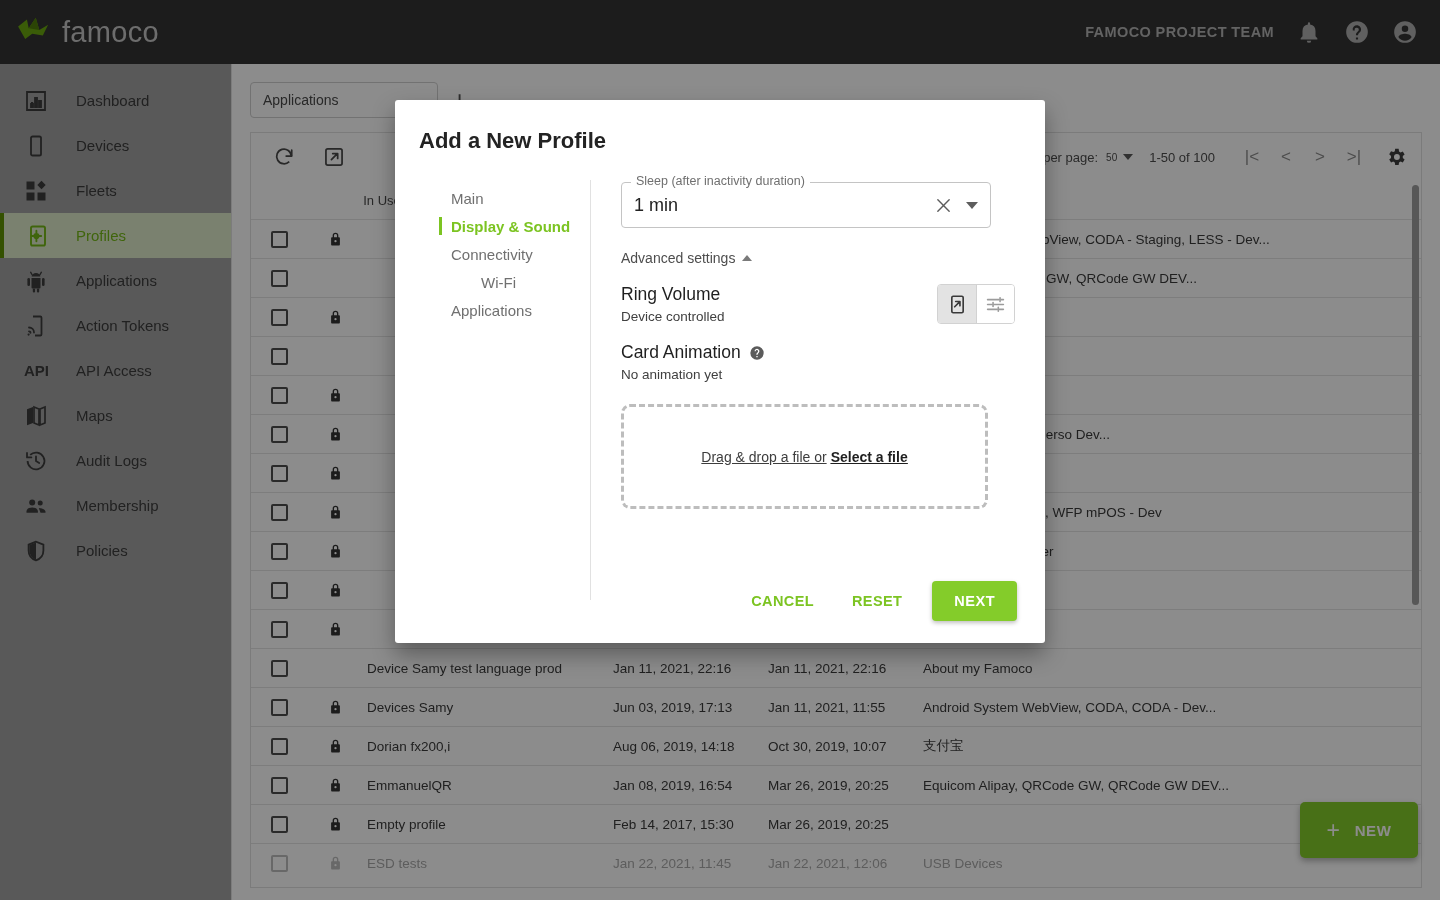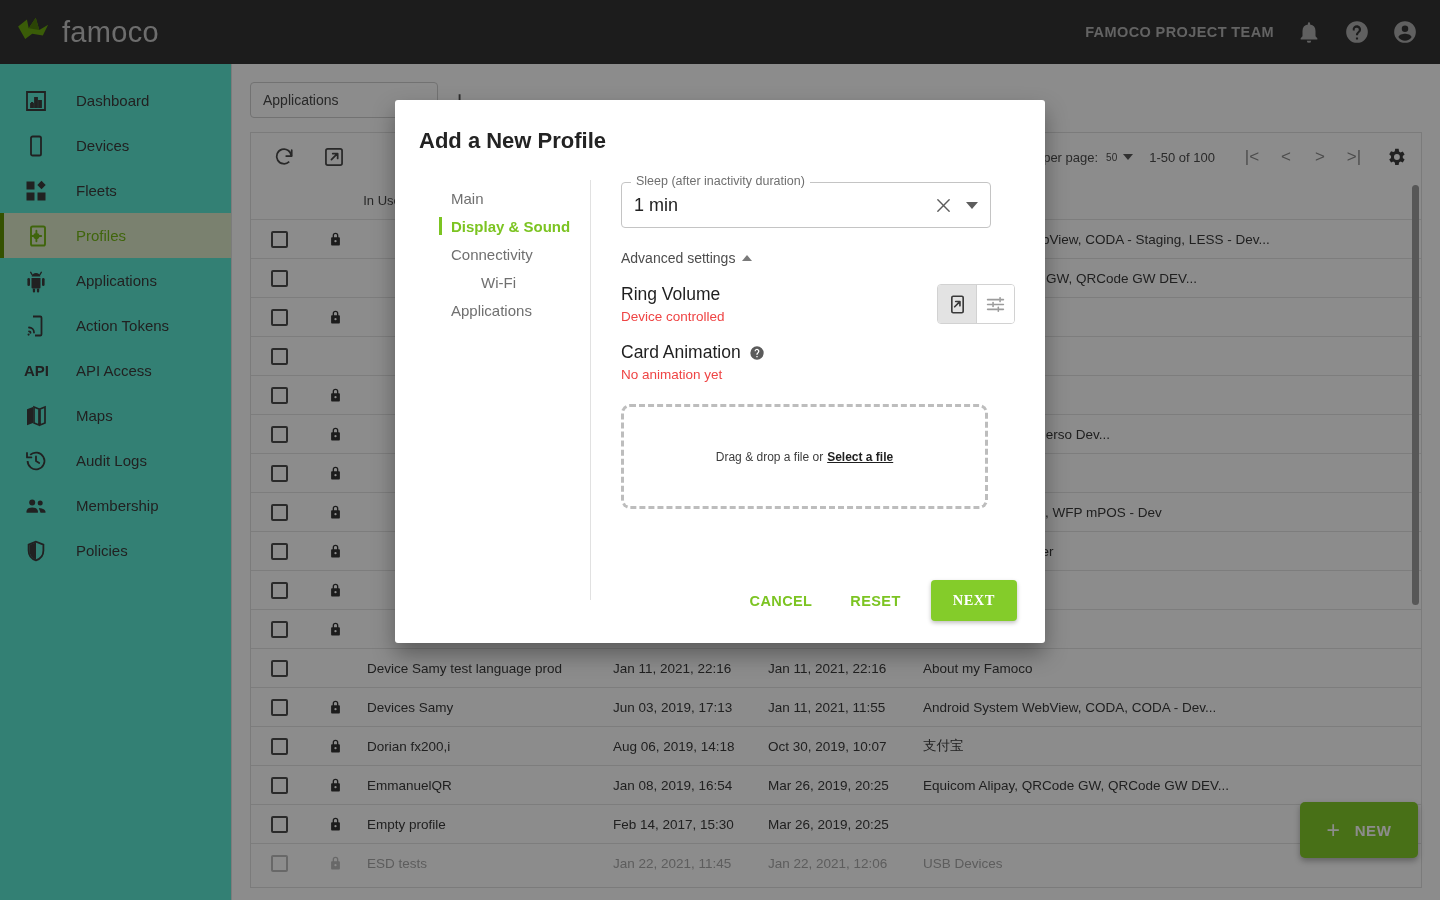--- a/index.html
+++ b/index.html
@@ -26,21 +26,21 @@
     margin-left: auto; display: flex; align-items: center; gap: 22px; padding-right: 22px;
   }
   .team-name {
     font-size: 14.5px; font-weight: bold; color: #b4b4b4; letter-spacing: .4px;
   }
   .topicon { width: 26px; height: 26px; color: #b0b0b0; display:block; }
 
   
   .sidebar {
     position: absolute; left: 0; top: 64px; width: 232px; height: 836px;
-    background: #5eead4; border-right: 1px solid #e2e2e2;
+    background: #a3a3a3; border-right: 1px solid #e2e2e2;
     padding-top: 14px;
   }
   .nav-item {
     position: relative; display: flex; align-items: center; height: 45px;
     padding-left: 24px; gap: 28px; cursor: pointer;
   }
   .nav-item .nav-ic { width: 24px; height: 24px; color: #3c3c3c; flex: none; }
   .nav-item .nav-lbl { font-size: 15px; color: #3c3c3c; }
   .nav-item.active { background: #dfeccb; }
   .nav-item.active::before {
@@ -161,53 +161,53 @@
     font-size: 14px; color: #4d4d4d; cursor: pointer;
   }
   .caret-up {
     width: 0; height: 0; border-left: 5px solid transparent; border-right: 5px solid transparent;
     border-bottom: 6px solid #7a7a7a;
   }
 
   .setting { margin-top: 18px; display: flex; align-items: flex-start; }
   .setting-text { flex: 1; }
   .setting-title { font-size: 17.5px; color: #1f1f1f; display: flex; align-items: center; gap: 8px; }
-  .setting-sub { font-size: 13.5px; color: #ef4444; margin-top: 4px; }
+  .setting-sub { font-size: 13.5px; color: #404040; margin-top: 4px; }
   .helpic { width: 16px; height: 16px; color: #5b5b5b; cursor: pointer; }
 
   .seg { display: flex; border: 1px solid #d2d2d2; border-radius: 4px; overflow: hidden; }
   .seg-btn {
     width: 38px; height: 38px; display: flex; align-items: center; justify-content: center;
     background: #fff; cursor: pointer;
   }
   .seg-btn.on { background: #e3e3e3; }
   .seg-btn + .seg-btn { border-left: 1px solid #d2d2d2; }
   .seg-ic { width: 21px; height: 21px; color: #3a3a3a; }
   .seg-btn:not(.on) .seg-ic { color: #9b9b9b; }
 
   .dropzone {
     margin-top: 22px; width: 367px; height: 105px;
     border: 3px dashed #bdbdbd; border-radius: 9px;
     display: flex; align-items: center; justify-content: center;
-    font-size: 12px; color: #3d3d3d;
+    font-size: 14px; color: #3d3d3d; text-decoration: underline;
   }
   .dz-link { text-decoration: underline; font-weight: bold; color: #1f1f1f; cursor: pointer; margin-left: 4px; }
 
   .modal-actions {
     position: absolute; right: 28px; bottom: 22px; display: flex; align-items: center; gap: 6px;
   }
   .txt-btn {
     font-size: 14.5px; font-weight: bold; color: #7cc422; letter-spacing: .4px;
     padding: 10px 16px; cursor: pointer; background: none; border: none;
     font-family: inherit;
   }
   .primary-btn {
     background: #84cc2a; color: #fff; font-size: 14.5px; font-weight: bold; letter-spacing: .5px;
     border: none; border-radius: 4px; padding: 12px 22px; cursor: pointer;
-    box-shadow: 0 2px 4px rgba(0,0,0,.25); font-family: Liberation Serif, serif; margin-left: 8px;
+    box-shadow: 0 2px 4px rgba(0,0,0,.25); font-family: Liberation Sans, sans-serif; margin-left: 8px;
   }
 </style>
 </head>
 <body>
 
 <div id="app">
 
   <div class="topbar">
     <div class="brand">
       <svg class="brand-logo" viewBox="0 0 40 34">

